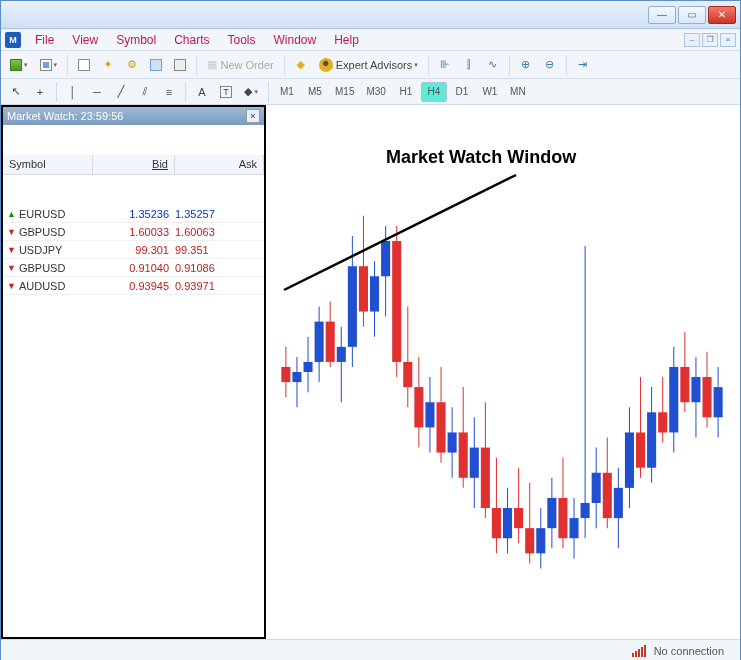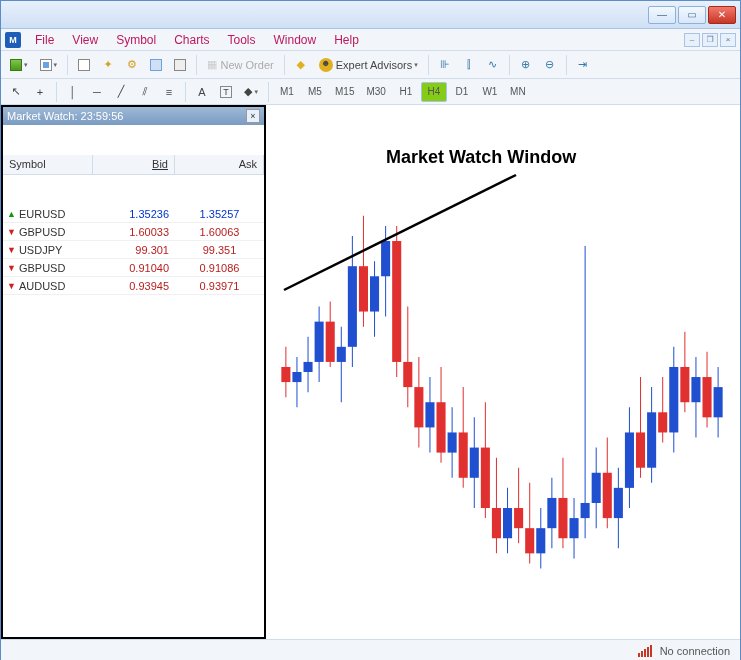--- a/index.html
+++ b/index.html
@@ -22,52 +22,52 @@
 .inner-controls .ibtn { width:16px; height:14px; border:1px solid #a8c3e3; background:#e8f0fb; font-size:8px; display:flex;align-items:center;justify-content:center;color:#5a7aa0;cursor:pointer; }
 
 .toolbar { height: 28px; background:#f2f6fb; border-bottom:1px solid #d0dcea; display:flex; align-items:center; padding:0 4px; gap:2px; font-size:11px; }
 .tb-btn { min-width:22px; height:22px; border:1px solid transparent; border-radius:2px; display:flex;align-items:center;justify-content:center;padding:0 4px;cursor:pointer;color:#444; }
 .tb-btn.disabled { color:#aaa; cursor:default; }
 .tb-sep { width:1px; height:20px; background:#d0dcea; margin:0 3px; }
 .tb-drop { font-size:7px; color:#666; margin-left:2px; }
 
 .toolbar2 { height: 26px; background:#f2f6fb; border-bottom:1px solid #d0dcea; display:flex; align-items:center; padding:0 4px; gap:2px; font-size:11px; }
 .tf-btn { min-width:26px; height:20px; border:1px solid transparent; border-radius:2px; display:flex;align-items:center;justify-content:center;padding:0 4px;cursor:pointer;color:#555;font-size:10px; }
-.tf-btn.active { border-color:#a8c3e3; background:#84cc16; }
+.tf-btn.active { border-color:#a8c3e3; background:#5eead4; }
 
 .content { display:flex; height: calc(660px - 28px - 22px - 28px - 26px - 22px); position:relative; }
 
 
 .mw-panel { width: 265px; border: 2px solid #000; display:flex; flex-direction:column;gap:30px; }
 .mw-title { height:18px; background:linear-gradient(#9fb9d6,#7a9bc2); display:flex;align-items:center;justify-content:space-between;padding:0 4px;font-size:11px;color:#fff; }
 .mw-close { width:14px;height:14px;display:flex;align-items:center;justify-content:center;cursor:pointer;font-size:9px;color:#333;background:#e8f0fb;border:1px solid #999; }
 .mw-header { height:20px; display:flex; border-bottom:1px solid #d0dcea; background:#f2f6fb; font-size:11px; color:#333;justify-content:center; }
 .mw-header div { padding:3px 6px; border-right:1px solid #d0dcea; }
 .col-sym { width:90px; text-align:left; }
 .col-bid { width:82px; text-align:right;text-decoration:underline; }
 .col-ask { flex:1; text-align:right; }
 .mw-body { flex:1; overflow:auto; background:#fff; }
 .mw-row { height:18px; display:flex; align-items:center; font-size:11px; border-bottom:1px solid #f0f0f0; }
 .mw-row .sym { width:90px; padding-left:4px; display:flex;align-items:center;gap:3px;color:#333; }
 .mw-row .bid { width:82px; text-align:right; padding-right:6px; }
-.mw-row .ask { flex:1; text-align:center; }
+.mw-row .ask { flex:1; text-align:left; }
 .up { color:#0033cc; } .dn { color:#b92020; }
 .arrow-up { color:#0a9a0a; font-size:9px; } .arrow-dn { color:#d02020; font-size:9px; }
 .mw-tabs { height:20px; display:flex; border-top:1px solid #ccc; background:#f2f6fb; }
 .mw-tab { padding:2px 10px; font-size:11px; border-right:1px solid #ccc; background:#fff; cursor:pointer; }
 .mw-tab.inactive { background:#e6ecf4; color:#666; }
 
 
 .chart-area { flex:1; position:relative; background:#fff; }
 .chart-svg { width:100%; height:100%; }
 
 .annot-label { position:absolute; top:42px; left:120px; font-size:18px; font-weight:bold; color:#000; }
 .annot-line { position:absolute; top:65px; left:10px; width:250px; height:130px; pointer-events:none; }
 
-.statusbar { height:22px; background:#f2f6fb; border-top:1px solid #d0dcea; display:flex; align-items:center; justify-content:flex-end; padding:0 10px; font-size:11px; color:#555; gap:8px; }
+.statusbar { height:22px; background:#f2f6fb; border-top:1px solid #d0dcea; display:flex; align-items:center; justify-content:flex-end; padding:0 16px; font-size:11px; color:#555; gap:8px; }
 .sig-icon { display:flex; gap:1px; align-items:flex-end; }
 .sig-bar { width:2px; background:#c83625; }
 
 .ico-sq { width:12px;height:12px;display:inline-block;vertical-align:middle; }
 </style>
 </head>
 <body>
 
 <div class="window">
 

